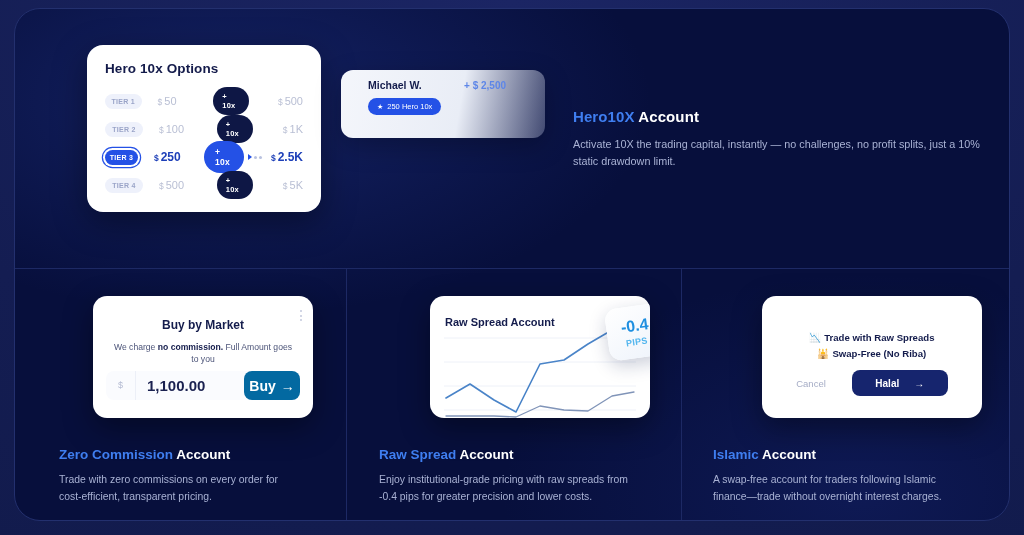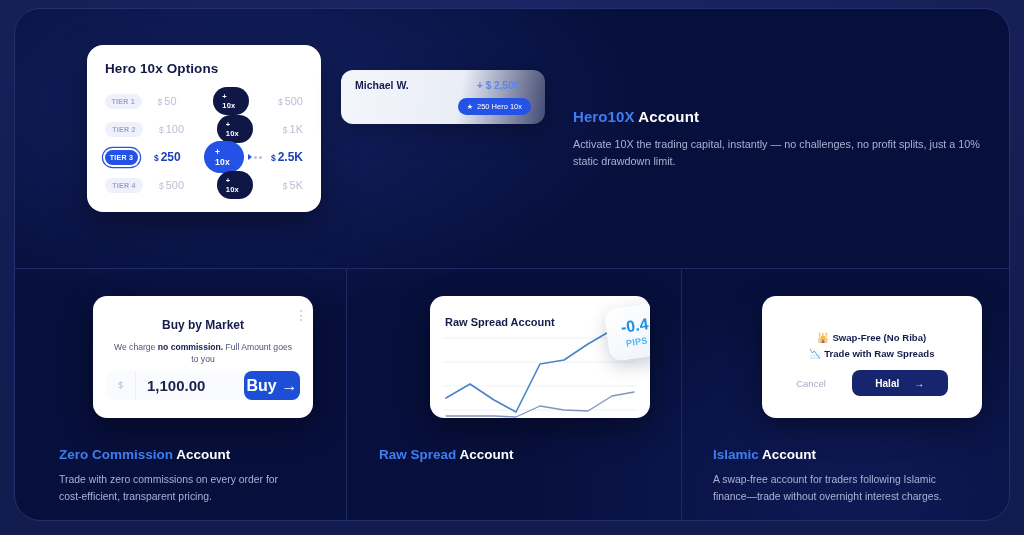--- a/index.html
+++ b/index.html
@@ -154,26 +154,25 @@
   .tier-row.active .tier-res {
     color: #1d3fb8;
     font-weight: 700;
     font-size: 12px;
   }
 
   
   .toast {
     position: absolute;
     left: 326px; top: 61px;
-    width: 204px; height: 54px;
+    width: 204px; height: 68px;
     border-radius: 12px;
     background: linear-gradient(100deg, #f4f6fb 0%, #e9edf6 58%, rgba(233,237,246,.25) 100%);
-    padding: 9px 14px;
+    padding: 9px 27px;
     box-shadow: 0 8px 26px rgba(0,0,0,.25);
-    text-align: right;
   }
   .toast-top {
     display: flex;
     align-items: baseline;
     justify-content: space-between;
   }
   .toast-name {
     font-size: 10.5px;
     font-weight: 700;
     color: #141c4c;
@@ -302,24 +301,24 @@
   }
   .buy-val {
     flex: 1;
     padding-left: 11px;
     font-size: 15px;
     font-weight: 600;
     color: #1a2150;
   }
   .buy-btn {
     width: 56px; height: 29px;
-    background: #1d4ed8;
+    background: #0369a1;
     border-radius: 8px;
     color: #fff;
-    font-size: 16px;
+    font-size: 14px;
     font-weight: 700;
     display: flex; align-items: center; justify-content: center; gap: 5px;
     border: none;
     cursor: pointer;
     font-family: inherit;
   }
 
   
   .rs-title {
     position: absolute;
@@ -484,33 +483,34 @@
         </svg>
         <div class="pips-badge">
           <span class="pips-val">-0.4</span>
           <span class="pips-lab">PIPS</span>
         </div>
       </div>
       <div class="col-caption">
         <div class="cap-title">
           <span class="hl">Raw Spread</span><span> Account</span>
         </div>
+        <div class="cap-desc">Enjoy institutional-grade pricing with raw spreads from -0.4 pips for greater precision and lower costs.</div>
       </div>
     </div>
 
     <div class="col c3">
       <div class="col-card">
         <div class="is-lines">
           <div>
+            <span>📉</span>
+            <span>Trade with Raw Spreads</span>
+          </div>
+          <div>
             <span>🕌</span>
             <span>Swap-Free (No Riba)</span>
-          </div>
-          <div>
-            <span>📉</span>
-            <span>Trade with Raw Spreads</span>
           </div>
         </div>
         <div class="is-actions">
           <button class="is-cancel">Cancel</button>
           <button class="is-halal">
             <span>Halal</span>
             <span>→</span>
           </button>
         </div>
       </div>

